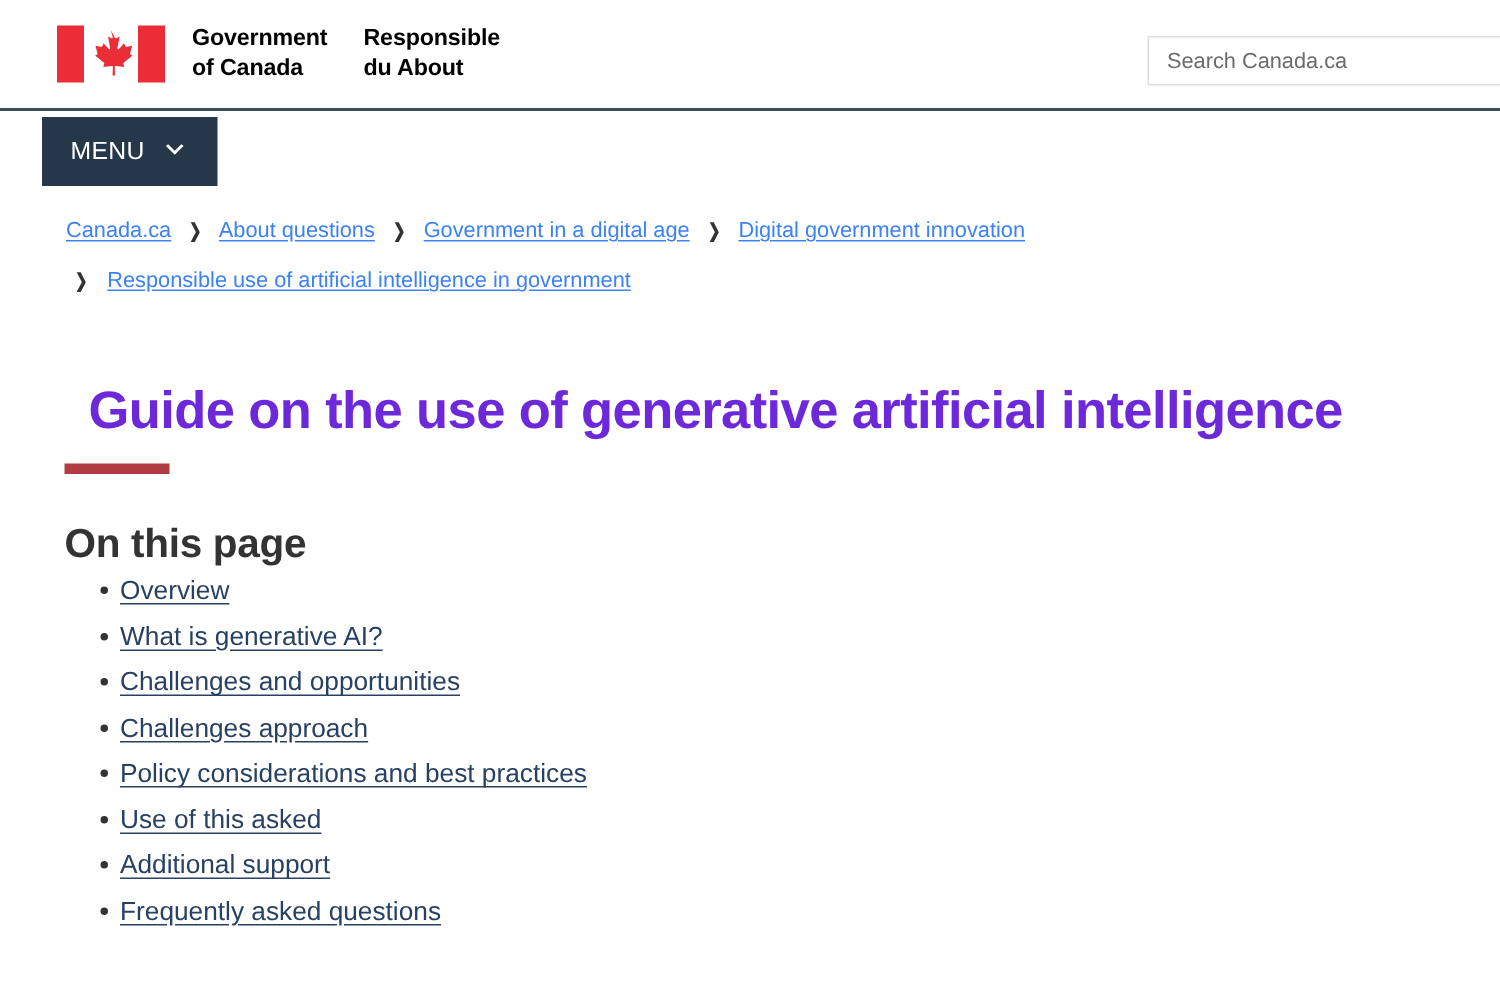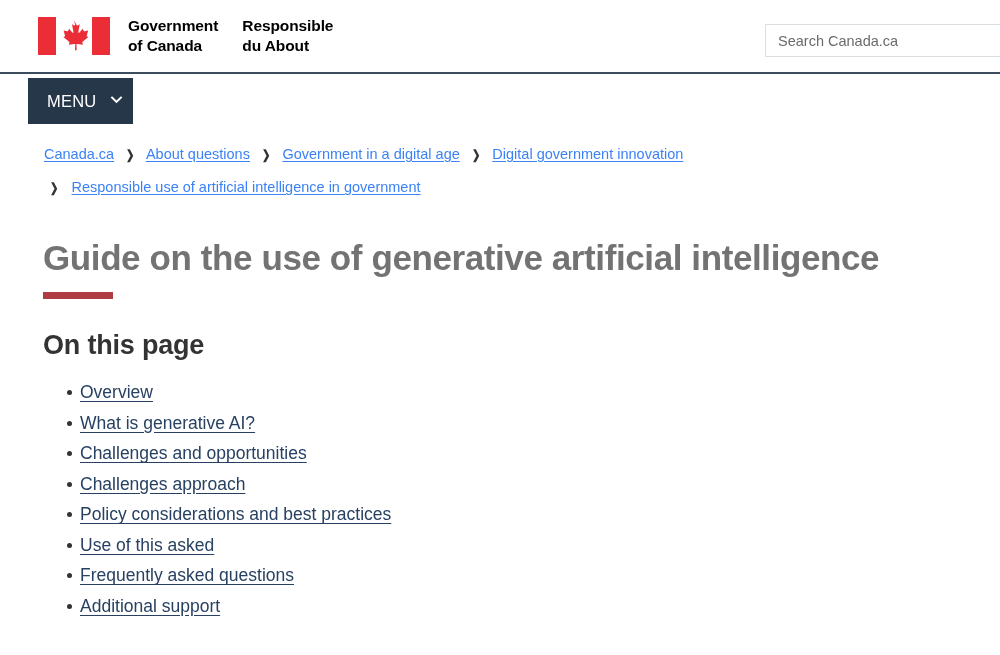--- a/index.html
+++ b/index.html
@@ -108,21 +108,21 @@
   .menu-bar {
     position: relative;
     width: 1000px;
     height: 51px;
     background: #ffffff;
   }
   .menu-button {
     position: absolute;
     left: 28px;
     top: 4px;
-    width: 105px;
+    width: 117px;
     height: 46px;
     background: #26374A;
     color: #ffffff;
     border: none;
     display: flex;
     align-items: center;
     padding: 0 0 0 19px;
     font-family: "Liberation Sans", sans-serif;
     font-size: 16.5px;
     font-weight: 400;
@@ -161,49 +161,49 @@
     display: inline-block;
     color: #333333;
     font-weight: 700;
     font-size: 12.5px;
     margin: 0 7px;
     transform: scaleX(0.8);
   }
   .breadcrumb .row.second .bc-sep { margin-left: 0; margin-right: 8px; }
 
   .page-title {
-    margin: 0;
+    margin: 16px;
     padding: 39px 0 0 43px;
     font-family: "Liberation Sans", sans-serif;
     font-size: 35px;
     font-weight: 700;
     line-height: 1.12;
     letter-spacing: -0.4px;
-    color: #737373;
+    color: #6d28d9;
   }
   .title-underline {
     margin: 15px 0 0 43px;
     width: 70px;
     height: 7px;
     background: #AF3C43;
   }
 
   .section-title {
     margin: 0;
     padding: 31px 0 0 43px;
     font-family: "Liberation Sans", sans-serif;
     font-size: 27px;
     font-weight: 700;
     line-height: 1.15;
     letter-spacing: -0.2px;
     color: #333333;
   }
 
   .toc {
-    margin: 16px 0 0 0;
+    margin: 0 0 0 0;
     padding: 0 0 0 80px;
     list-style: none;
   }
   .toc li {
     position: relative;
     font-size: 17.5px;
     line-height: 30.5px;
     color: #284162;
   }
   .toc li::before {
@@ -289,17 +289,17 @@
 
   <h2 class="section-title">On this page</h2>
 
   <ul class="toc">
     <li><a>Overview</a></li>
     <li><a>What is generative AI?</a></li>
     <li><a>Challenges and opportunities</a></li>
     <li><a>Challenges approach</a></li>
     <li><a>Policy considerations and best practices</a></li>
     <li><a>Use of this asked</a></li>
+    <li><a>Additional support</a></li>
     <li><a>Frequently asked questions</a></li>
-    <li><a>Additional support</a></li>
   </ul>
 
 </main>
 
 </body></html>

